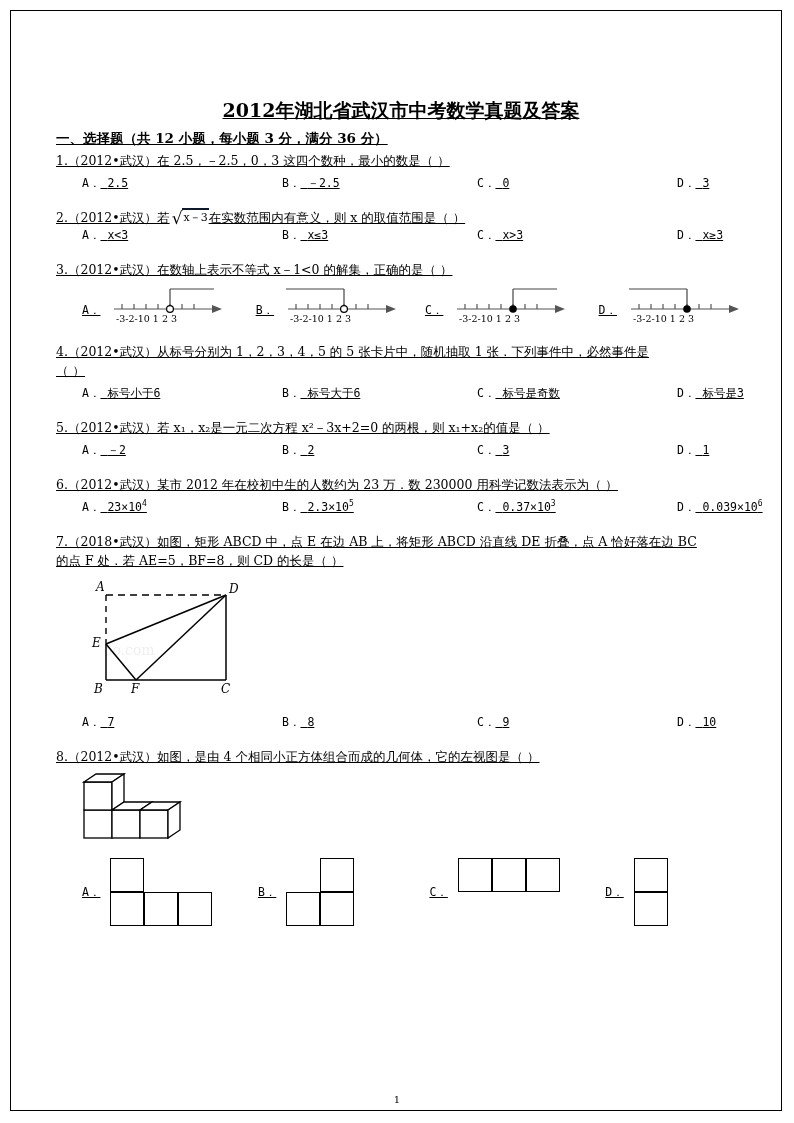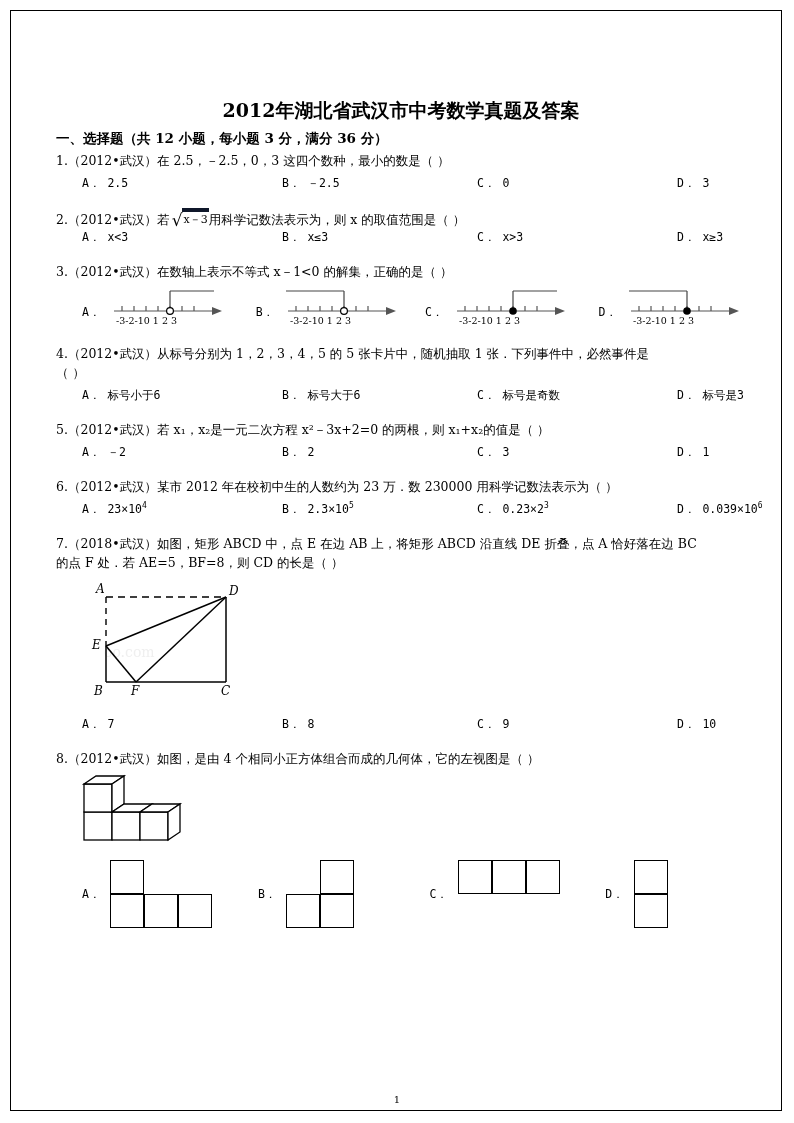--- a/index.html
+++ b/index.html
@@ -10,20 +10,21 @@
     color:#000;
     position:relative;
     overflow:hidden;
   }
   .page{
     position:absolute;
     left:0;top:0;
     width:794px;height:1123px;
     box-sizing:border-box;
     padding:60px 48px 0 56px;
+    text-decoration:underline;
   }
   .border-frame{
     position:absolute;
     left:10px;top:10px;
     width:772px;height:1101px;
     border:1px solid #000;
     box-sizing:border-box;
     pointer-events:none;
   }
   .doc-title{
@@ -59,21 +60,21 @@
   .o4{width:160px;}
   .blk{margin-bottom:18px;}
   sup{font-size:8px;vertical-align:super;}
   .sqrt{
     display:inline-block;
     position:relative;
     padding-left:2px;
   }
   .sqrt .rad{font-size:17px;line-height:0;position:relative;top:2px;}
   .sqrt .under{
-    border-top:4px solid #0f172a;
+    border-top:2px solid #0f172a;
     display:inline-block;
     padding:0 1px;
     font-size:11px;
     position:relative;
     top:-1px;
   }
   
   .nl-row{display:flex;margin-top:4px;align-items:flex-start;}
   .nl-item{display:flex;align-items:flex-start;}
   .nl-item .lbl{font-family:"DejaVu Sans Mono","Liberation Mono",monospace;font-size:11.5px;padding-top:20px;}
@@ -127,21 +128,21 @@
       </div>
       <div class="opt o4">
         <span class="lbl">D．</span>
         <span>3</span>
       </div>
     </div>
   </div>
 
   <div class="blk">
     <div class="qtext">
-      <span>2.（2012•武汉）若</span><span class="sqrt"><span class="rad">√</span><span class="under">x－3</span></span><span>用科学记数法表示为，则 x 的取值范围是（      ）</span>
+      <span>2.（2012•武汉）若</span><span class="sqrt"><span class="rad">√</span><span class="under">x－3</span></span><span>在实数范围内有意义，则 x 的取值范围是（      ）</span>
     </div>
     <div class="opts" style="margin-top:0;">
       <div class="opt o1">
         <span class="lbl">A．</span>
         <span>x&lt;3</span>
       </div>
       <div class="opt o2">
         <span class="lbl">B．</span>
         <span>x≤3</span>
       </div>
@@ -298,21 +299,21 @@
       <div class="opt o1">
         <span class="lbl">A．</span>
         <span>23×10</span><sup>4</sup>
       </div>
       <div class="opt o2">
         <span class="lbl">B．</span>
         <span>2.3×10</span><sup>5</sup>
       </div>
       <div class="opt o3">
         <span class="lbl">C．</span>
-        <span>0.23×2</span><sup>3</sup>
+        <span>0.37×10</span><sup>3</sup>
       </div>
       <div class="opt o4">
         <span class="lbl">D．</span>
         <span>0.039×10</span><sup>6</sup>
       </div>
     </div>
   </div>
 
   <div class="blk">
     <div class="qtext">7.（2018•武汉）如图，矩形 ABCD 中，点 E 在边 AB 上，将矩形 ABCD 沿直线 DE 折叠，点 A 恰好落在边 BC</div>

